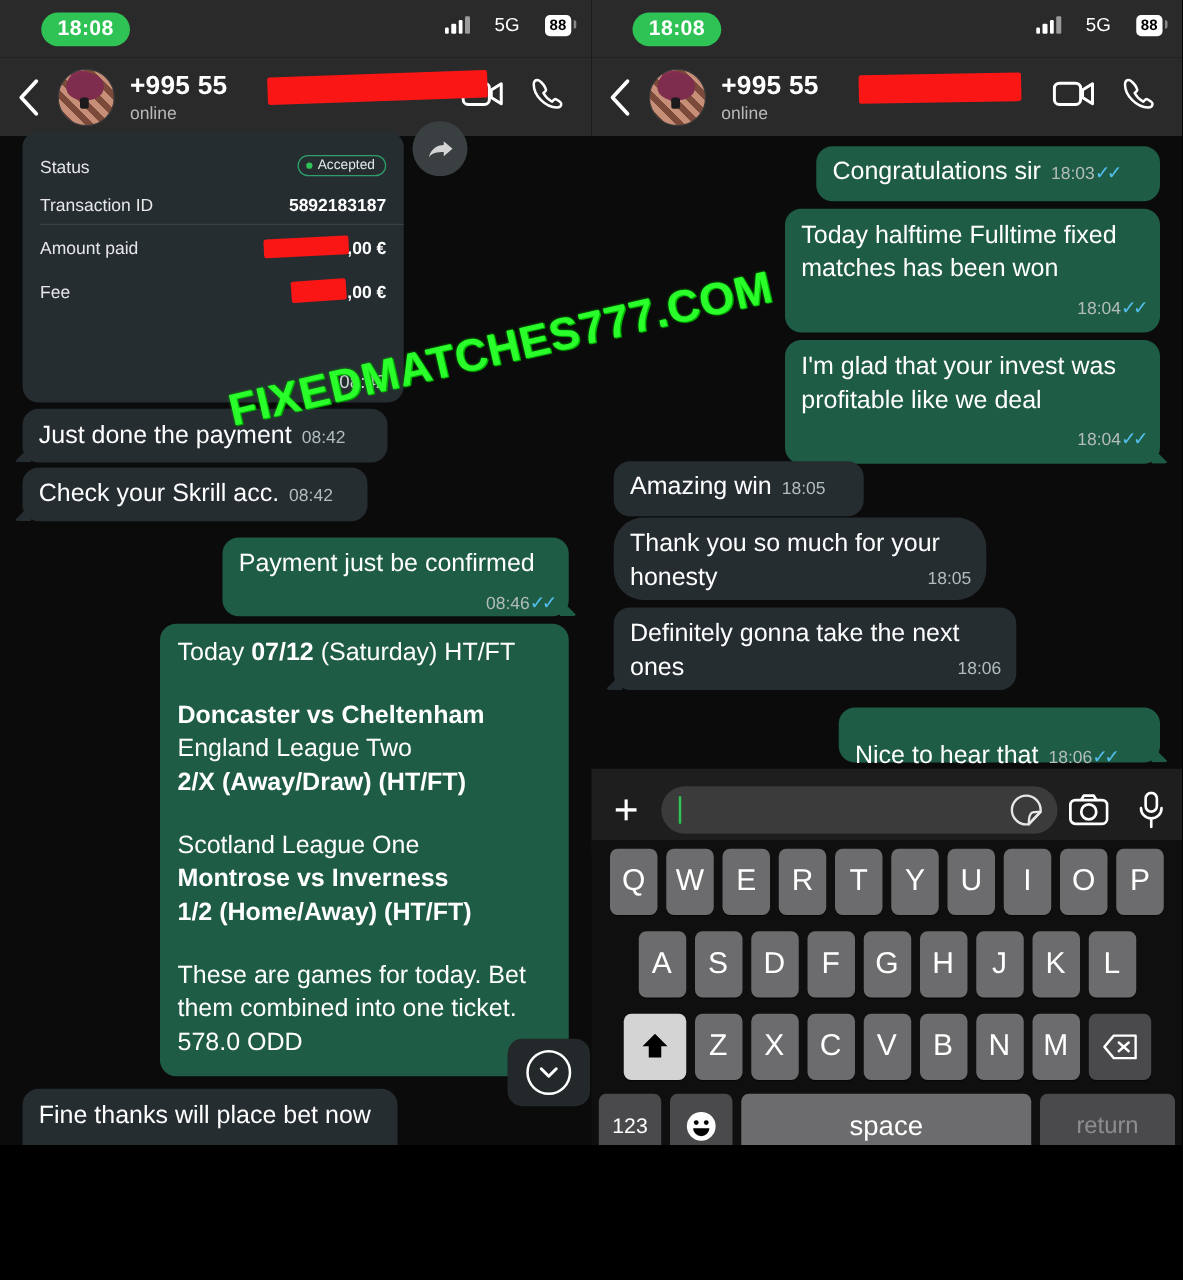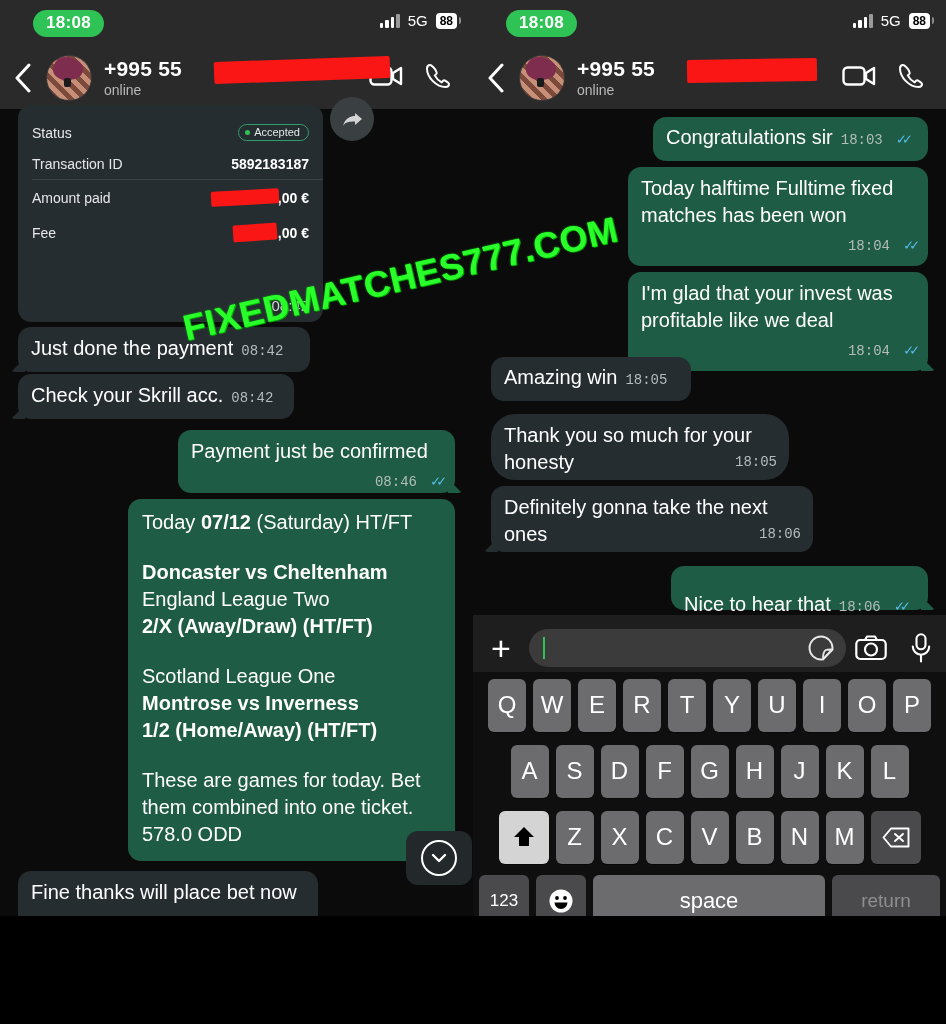--- a/index.html
+++ b/index.html
@@ -45,22 +45,21 @@
     font-weight: bold;
     border-radius: 14px;
     padding: 3px 13px 4px 13px;
     letter-spacing: 0.3px;
   }
   .status-right {
     position: absolute;
     right: 16px;
     top: 12px;
     display: flex;
-    align-items: center;
-    gap: 8px;
+    gap: 20px;
   }
   .sig-bars { display: flex; align-items: flex-end; gap: 2px; height: 15px; }
   .sig-bars i { display:block; width: 3.5px; background: #ffffff; border-radius: 1px; }
   .sig-bars i:nth-child(1){height:5px;}
   .sig-bars i:nth-child(2){height:8px;}
   .sig-bars i:nth-child(3){height:11px;}
   .sig-bars i:nth-child(4){height:14px;background:#9a9a9a;}
   .net-label { color: #fff; font-size: 15px; font-weight: 500; }
   .battery {
     position: relative;
@@ -173,27 +172,26 @@
     font-size: 20px;
     line-height: 27px;
     color: #ffffff;
   }
   .bubble.in  { background: #262d31; }
   .bubble.out { background: #1f5c45; }
   .bubble .txt { display: inline; white-space: pre-wrap; }
   .meta {
     display: inline-flex;
     align-items: flex-end;
-    gap: 14px;
+    gap: 0;
     font-size: 14px;
     color: #b2bcbb;
     vertical-align: baseline;
     margin-left: 8px;
     white-space: nowrap;
-    font-family: Liberation Mono, monospace;
   }
   .meta.floatright {
     float: right;
     margin-top: 4px;
   }
   .ticks { color: #53bdeb; font-size: 15px; letter-spacing: -3px; }
   .tail-in::after{
     content:"";
     position:absolute;
     left:-7px; bottom:0;
@@ -611,21 +609,21 @@
       </div>
 
       <div class="bubble out tail-out" style="left:155px; top:163px; width:300px; height:99px;">
         <span class="txt">I'm glad that your invest was profitable like we deal</span>
         <span class="meta" style="position:absolute; right:12px; bottom:6px;">
           <span>18:04</span>
           <span class="ticks">✓✓</span>
         </span>
       </div>
 
-      <div class="bubble in" style="left:18px; top:248px; width:200px; height:44px; padding-top:7px;">
+      <div class="bubble in" style="left:18px; top:260px; width:200px; height:44px; padding-top:7px;">
         <span class="txt">Amazing win</span><span class="meta">
             <span>18:05</span>
           </span>
       </div>
 
       <div class="bubble in" style="left:18px; top:305px; width:298px; height:66px;border-radius:24px;">
         <span class="txt">Thank you so much for your honesty</span>
         <span class="meta" style="position:absolute; right:12px; bottom:4px;">
           <span>18:05</span>
         </span>

